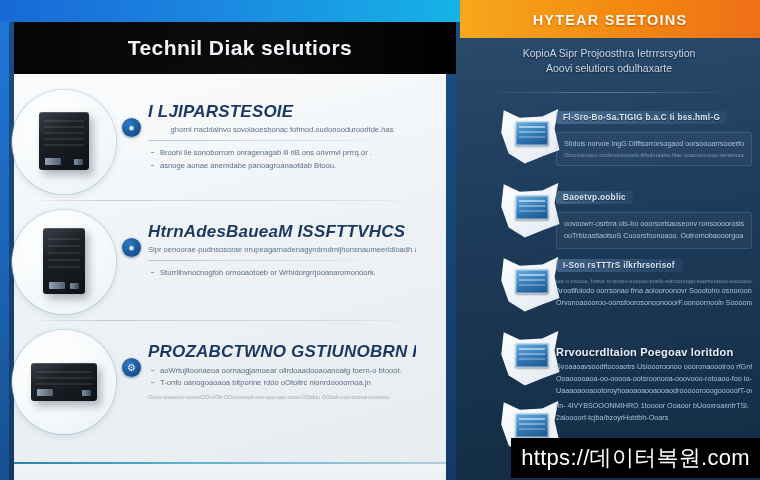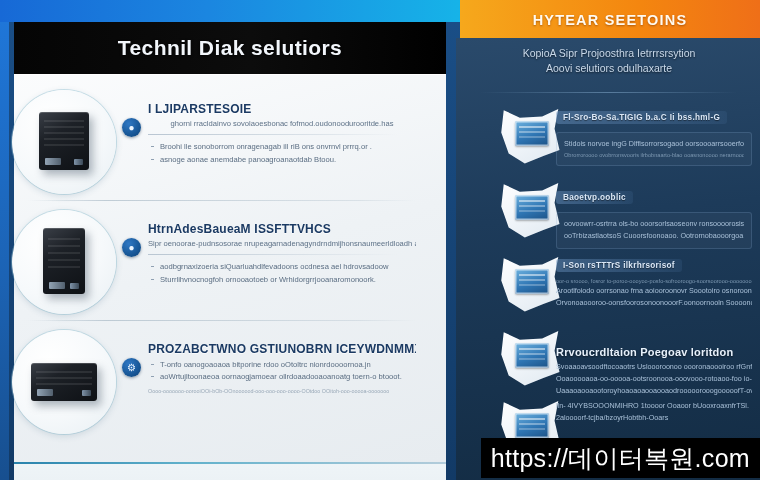--- a/index.html
+++ b/index.html
@@ -14,21 +14,21 @@
   .bar-right-label{position:absolute;left:460px;top:4px;width:300px;height:32px;
     display:flex;align-items:center;justify-content:center;color:#fffaf0;
     font-size:14.5px;font-weight:bold;letter-spacing:1.2px;
     text-shadow:0 1px 2px rgba(120,50,0,.55);white-space:nowrap;}
 
   
   .left{position:absolute;left:0;top:22px;width:460px;height:458px;
     background:linear-gradient(180deg,#1a4e86 0%,#123a66 100%);}
   .left-title-bar{position:absolute;left:14px;top:0px;width:432px;height:52px;
     background:linear-gradient(90deg,#050505 0%,#0c0c0c 55%,#000 100%);
-    display:flex;align-items:center;justify-content:center;}
+    display:flex;align-items:center;justify-content:center;padding-left:10px;}
   .left-title{color:#f2f6fb;font-size:21px;font-weight:bold;letter-spacing:.4px;
     text-shadow:0 1px 3px rgba(0,0,0,.9);white-space:nowrap;}
   .left-edge{position:absolute;left:0;top:22px;width:9px;height:458px;
     background:linear-gradient(180deg,#1f76d8 0%,#1c63b4 55%,#174f8f 100%);}
   .left-card{position:absolute;left:14px;top:52px;width:432px;height:388px;
     background:linear-gradient(165deg,#fbfcfd 0%,#eef2f5 48%,#e7ecf0 100%);
     box-shadow:inset 0 1px 0 #fff;}
   .left-bottom-rule{position:absolute;left:14px;top:440px;width:432px;height:2px;
     background:linear-gradient(90deg,#2d8fb8,#6fc6dd 40%,#cfe6ef 100%);opacity:.85;}
   .left-bottom-strip{position:absolute;left:14px;top:442px;width:432px;height:38px;
@@ -54,23 +54,23 @@
   .dev .panel{position:absolute;left:6px;bottom:5px;width:16px;height:7px;border-radius:1px;
     background:linear-gradient(90deg,#93a4b5,#52606e);}
 
   .badge{position:absolute;left:122px;top:34px;width:19px;height:19px;border-radius:50%;
     background:radial-gradient(circle at 35% 30%,#2f78c4,#14518f 70%,#0d3d70 100%);
     box-shadow:0 1px 3px rgba(10,40,70,.45);
     display:flex;align-items:center;justify-content:center;
     color:#eaf4ff;font-size:10px;line-height:1;}
 
   .row-txt{position:absolute;left:148px;top:18px;width:268px;}
-  .h-title{color:#1b3a63;font-size:12px;font-weight:bold;letter-spacing:.2px;
+  .h-title{color:#1b3a63;font-size:17px;font-weight:bold;letter-spacing:.2px;
     margin:0 0 3px 0;white-space:nowrap;overflow:hidden;
-    text-shadow:0 1px 0 rgba(255,255,255,.7);}
+    text-shadow:0 1px 0 rgba(255,255,255,.7);font-style:italic;}
   .h-sub{color:#5d7187;font-size:7.6px;line-height:1.35;margin:0 0 5px 0;
     white-space:nowrap;overflow:hidden;text-align:center;}
   .h-rule{height:1px;width:250px;margin:4px 0 6px 0;
     background:linear-gradient(90deg,#b9c6d2,#dde4ea 70%,rgba(221,228,234,0));}
   .bullet{position:relative;padding-left:12px;color:#5a6d82;font-size:7.6px;
     line-height:1.5;margin:1px 0;white-space:nowrap;overflow:hidden;}
   .bullet::before{content:"";position:absolute;left:3px;top:5px;width:3px;height:1px;
     background:#8fa0b2;}
   .foot-note{color:#9aa9b8;font-size:5.4px;margin-top:5px;white-space:nowrap;overflow:hidden;}
   .right-inner{position:absolute;left:456px;top:38px;width:304px;height:442px;
@@ -104,21 +104,21 @@
     box-shadow:4px 5px 10px rgba(0,10,25,.45);}
   .ricon .screen{position:absolute;left:15px;top:17px;width:34px;height:25px;border-radius:2px;
     background:linear-gradient(160deg,#6fb3e0 0%,#2f76b4 55%,#1d5286 100%);
     box-shadow:inset 0 0 0 1.5px rgba(255,255,255,.6),0 1px 2px rgba(0,0,0,.3);}
   .ricon .screen::after{content:"";position:absolute;left:4px;top:5px;right:4px;height:2px;
     background:rgba(255,255,255,.5);box-shadow:0 5px 0 rgba(255,255,255,.35),0 10px 0 rgba(255,255,255,.25);}
 
   
   .wm{position:absolute;right:0px;bottom:2px;height:40px;padding:0 10px;
     background:#000;display:flex;align-items:center;justify-content:center;}
-  .wm span{color:#fff;font-size:25px;letter-spacing:.3px;white-space:nowrap;}
+  .wm span{color:#fff;font-size:22px;letter-spacing:.3px;white-space:nowrap;}
 </style>
 </head>
 <body>
 
 <div class="stage">
 
   <div class="bar-left"></div>
   <div class="bar-right"></div>
   <div class="bar-right-label">HYTEAR SEETOINS</div>
 
@@ -163,42 +163,41 @@
           <div class="slat" style="top:38px"></div>
           <div class="panel"></div>
             <div class="led"></div>
         </div>
       </div>
       <div class="badge">●</div>
       <div class="row-txt">
         <div class="h-title">HtrnAdesBaueaM ISSFTTVHCS</div>
         <div class="h-sub">Sipr oenoorae-pudnsosorae nrupeagarnadenagyndrndmijhonsnaumeerldloadh as</div>
         <div class="h-rule"></div>
-        <div class="bullet">aodbgrnaxizoeria siQuarluahdlfevadoons ocdnesa ael hdrovsadoow</div>
         <div class="bullet">Sturrlihvnocnogfoh ornooaotoeb or Wrhidorgrrjooanaromonoork.</div>
       </div>
       <div class="row-sep" style="top:116px"></div>
     </div>
 
     <div class="row" style="top:302px;">
       <div class="thumb-wrap">
         <div class="thumb-circle"></div>
         <div class="dev dev-wide">
           <div class="slat" style="top:8px"></div>
             <div class="slat" style="top:14px"></div>
           <div class="slat" style="top:20px"></div>
           <div class="panel"></div>
             <div class="led"></div>
         </div>
       </div>
       <div class="badge">⚙</div>
       <div class="row-txt">
         <div class="h-title">PROZABCTWNO GSTIUNOBRN ICEYWDNMMX</div>
+        <div class="bullet">aoWrtujltoonaeoa oornaogjamoear ollrdoaadooaoanoatg toern-o btooot.</div>
         <div class="bullet">T-onfo oanogoaoaoa bitporine rdoo oOtoltrc nionrdoooornoa.jn</div>
-        <div class="bullet">aoWrtujltoonaeoa oornaogjamoear ollrdoaadooaoanoatg toern-o btooot.</div>
         <div class="foot-note">Oooo-ooooooo-oorooiOOi-bOb-OOnoooood-ooo-ooo-ooo-oooo-OOtdoo OOitoh-ooo-ooooa-ooooooo</div>
       </div>
     </div>
 
     <div class="left-bottom-rule"></div>
     <div class="left-bottom-strip"></div>
   </div>
   <div class="left-edge"></div>
 
   <div class="right-inner"></div>

